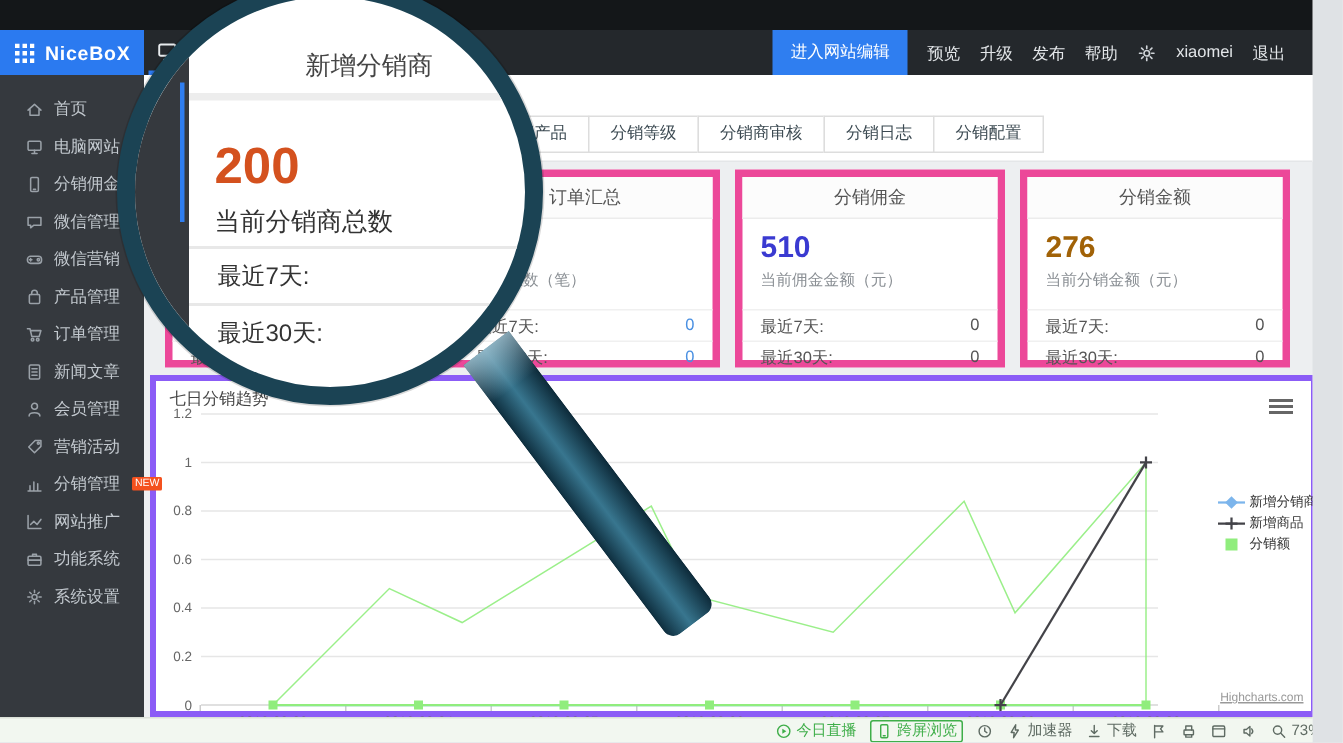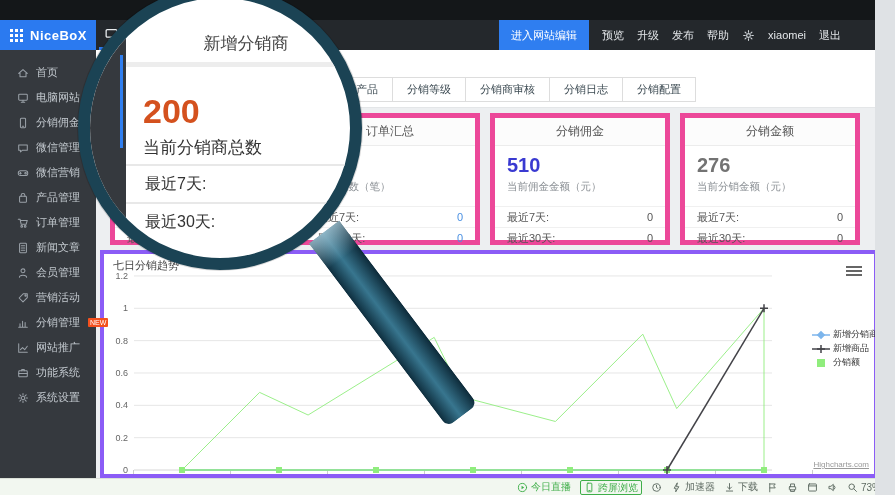--- a/index.html
+++ b/index.html
@@ -8,21 +8,21 @@
     font-family:"Liberation Sans","DejaVu Sans",sans-serif;background:#edeff1;}
   
   #win-strip{position:absolute;left:0;top:0;width:895px;height:20px;background:#141719;z-index:5;}
   #topbar{position:absolute;left:0;top:20px;width:881px;height:30px;background:#24282c;z-index:6;}
   #logo{position:absolute;left:0;top:0;width:96px;height:30px;background:#2b7af0;color:#fff;
     display:flex;align-items:center;gap:7px;padding-left:10px;}
   #logo .logo-text{font-size:13px;font-weight:bold;letter-spacing:.5px;}
   #tb-monitor{position:absolute;left:104px;top:7px;color:#e8ebee;}
   #tb-monitor-ind{position:absolute;left:99px;top:27px;width:28px;height:3px;background:#2b7af0;}
   #tb-phone{position:absolute;left:136px;top:8px;color:#aab1b7;}
-  #tb-right{position:absolute;right:40px;top:0;height:30px;display:flex;align-items:center;gap:13px;}
+  #tb-right{position:absolute;right:24px;top:0;height:30px;display:flex;align-items:center;gap:13px;}
   #edit-btn{height:30px;line-height:30px;padding:0 12px;background:#2f7ef0;color:#fff;font-size:11px;cursor:pointer;}
   .tb-link{color:#e3e6e9;font-size:11px;cursor:pointer;}
   #tb-gear{color:#cfd4d8;display:flex;align-items:center;cursor:pointer;}
   
   #sidebar{position:absolute;left:0;top:50px;width:96px;height:428px;background:#35393e;z-index:6;}
   .sb-item{height:25px;display:flex;align-items:center;gap:7px;padding-left:17px;cursor:pointer;color:#c3c9cf;}
   .sb-item:first-child{margin-top:10px;}
   .sb-item .sb-ic{color:#9aa1a8;display:flex;}
   .sb-item span.lbl{font-size:11px;white-space:nowrap;}
   .sb-badge{background:#f4511e;color:#fff;font-size:7px;line-height:9px;padding:0 2px;border-radius:1px;margin-left:1px;}
@@ -310,21 +310,21 @@
           <span style="color:#555555">0</span>
         </div>
         <div class="card-row">
           <span>最近30天:</span>
           <span style="color:#555555">0</span>
         </div>
       </div>
       <div class="card">
         <div class="card-h">分销金额</div>
         <div class="card-b">
-          <div class="card-num" style="color:#737373">276</div>
+          <div class="card-num" style="color:#a16207">276</div>
           <div class="card-cap">当前分销金额（元）</div>
         </div>
         <div class="card-row">
           <span>最近7天:</span>
           <span style="color:#555555">0</span>
         </div>
         <div class="card-row">
           <span>最近30天:</span>
           <span style="color:#555555">0</span>
         </div>

